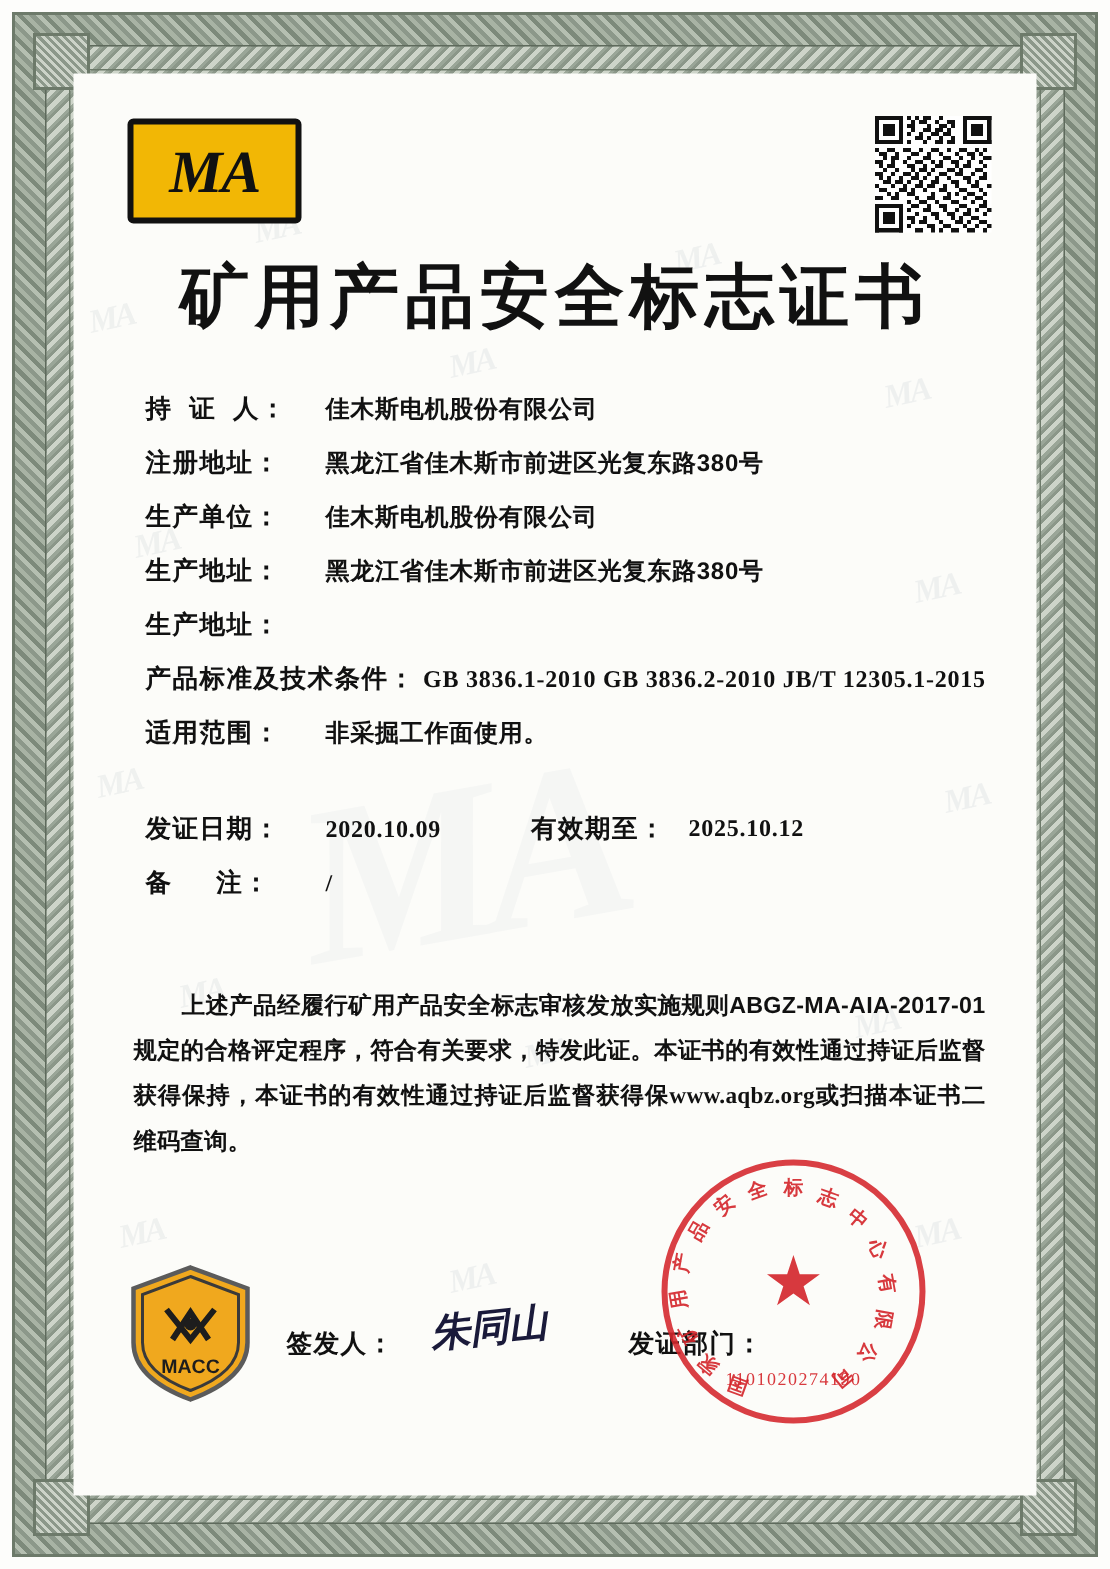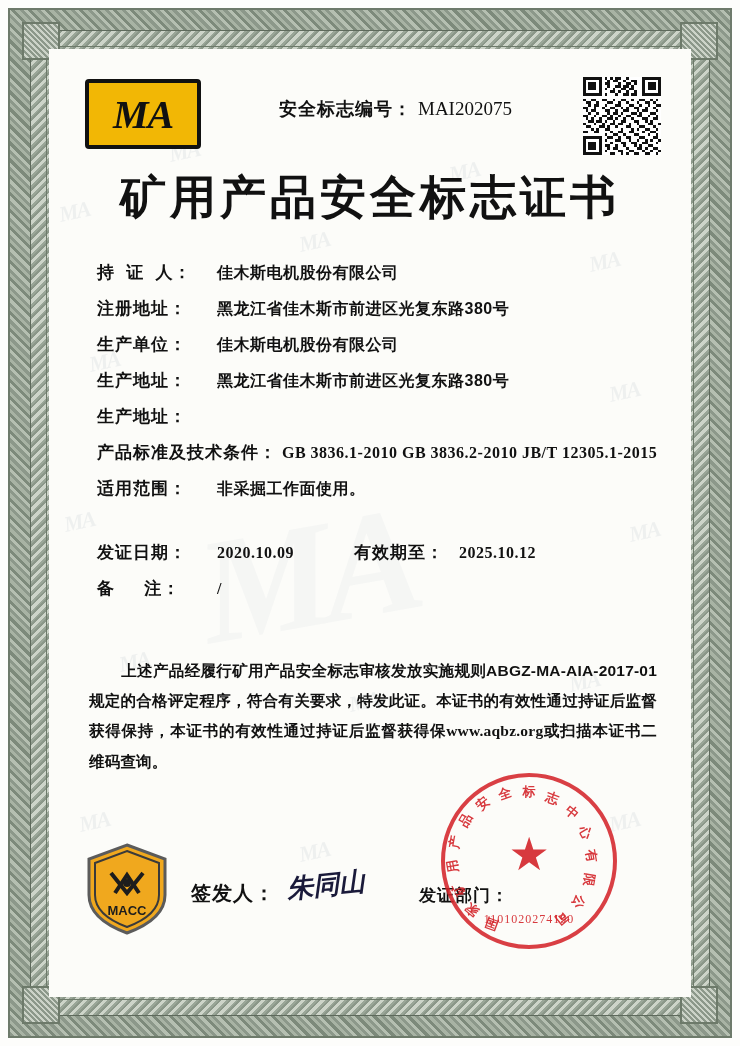--- a/index.html
+++ b/index.html
@@ -229,21 +229,21 @@
     position: absolute;
     left: 36px;
     bottom: 20px;
     width: 84px;
     height: 92px;
   }
   .sign-line {
     position: absolute;
     left: 142px;
     bottom: 48px;
-    font-size: 20px;
+    font-size: 17px;
     font-weight: bold;
     color: #111;
     letter-spacing: 1px;
   }
   .signature {
     position: absolute;
     left: 238px;
     bottom: 52px;
     font-family: "Liberation Serif", serif;
     font-size: 26px;
@@ -352,23 +352,20 @@
       <div class="wm wm-big" style="left:150px; top:440px;">MA</div>
     </div>
 
     <div class="content">
 
       <div class="header-row">
         <div class="ma-logo">
           <span class="ma-logo-text">MA</span>
         </div>
 
-        <div class="cert-no">
-          <span class="label">安全标志编号：</span><span class="value">MAI202075</span>
-        </div>
 
         <div class="qr">
           <svg width="78" height="78" viewBox="0 0 29 29" shape-rendering="crispEdges">
             <rect width="29" height="29" fill="#ffffff"></rect>
             <g fill="#111111">
               <rect x="0" y="0" width="7" height="1"></rect>
                 <rect x="0" y="6" width="7" height="1"></rect>
               <rect x="0" y="0" width="1" height="7"></rect>
                 <rect x="6" y="0" width="1" height="7"></rect>
               <rect x="2" y="2" width="3" height="3"></rect>

